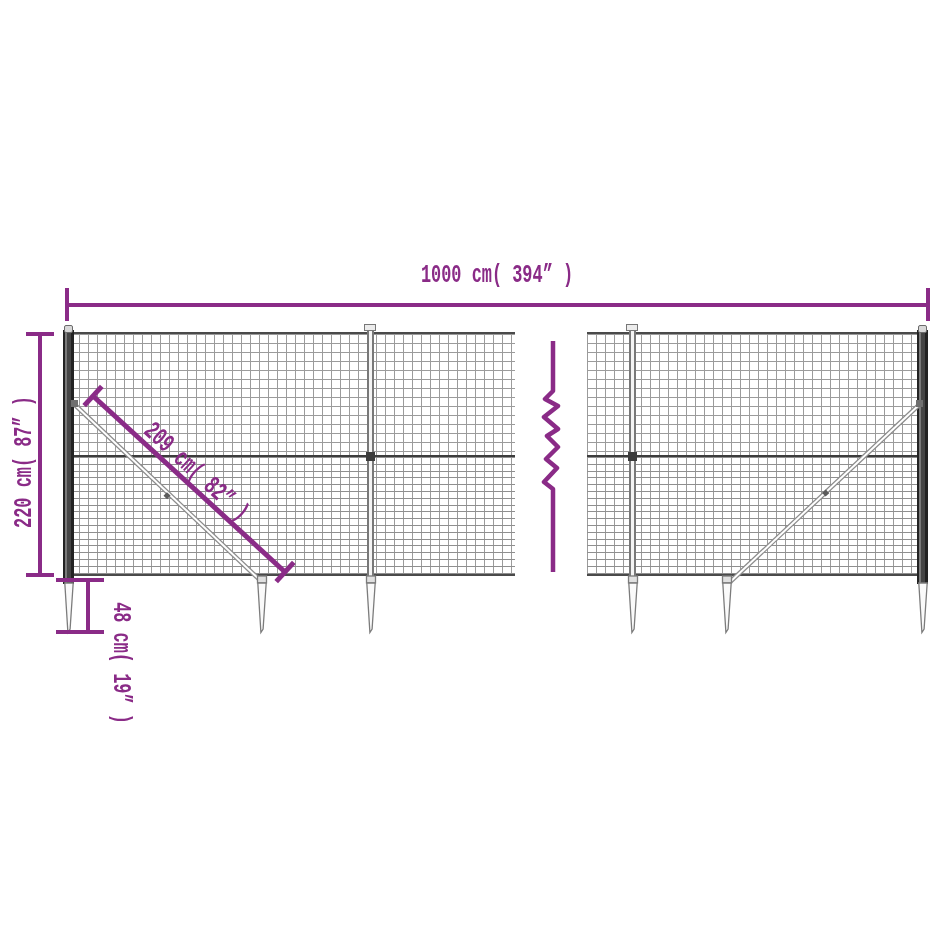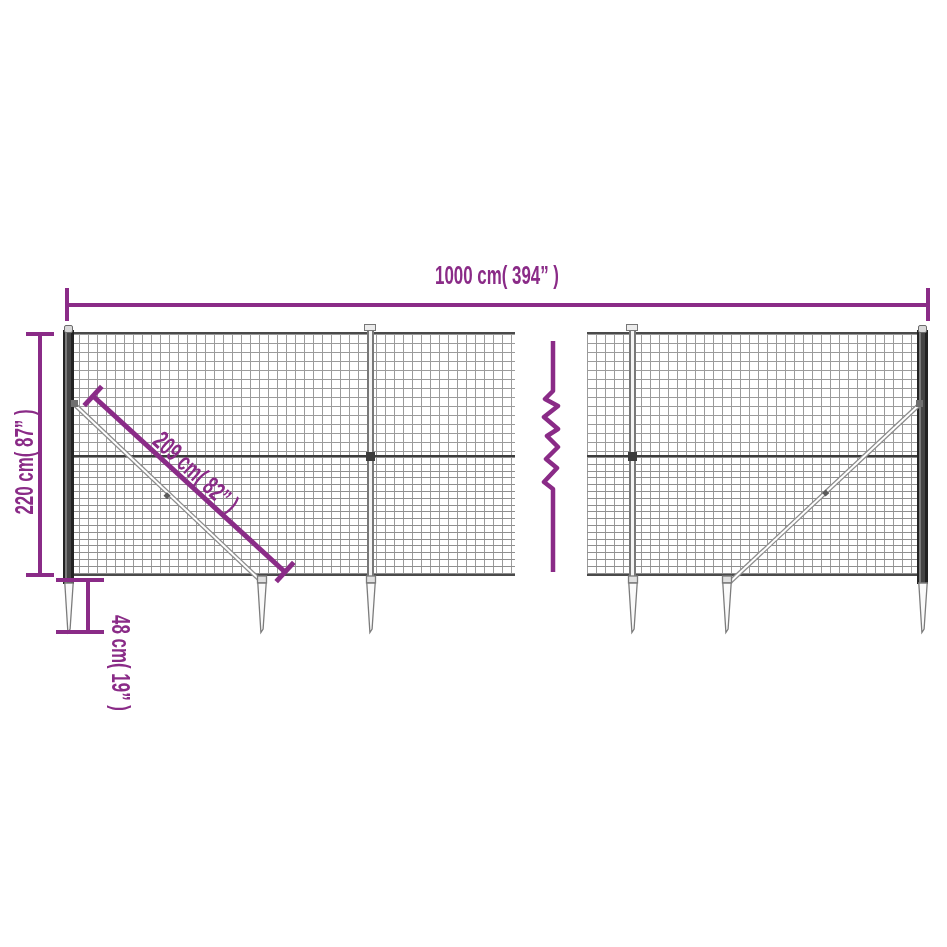--- a/index.html
+++ b/index.html
@@ -1,18 +1,18 @@
 <!DOCTYPE html>
 <html><head>
 <meta charset="utf-8">
 <style>
   html,body{margin:0;padding:0;background:#fff;}
   .stage{
     position:relative;width:947px;height:778px;background:#fff;overflow:hidden;
-    font-family:Liberation Sans, sans-serif;
+    font-family:Liberation Mono, monospace;
   }
   
   .panel{position:absolute;top:332px;z-index:1;}
   .panel-left{left:70px;width:445px;}
   .panel-right{left:587px;width:339px;}
   .mesh-top{
     height:121px;border-top:2px solid #4a4a4a;
     background-image:
       repeating-linear-gradient(to bottom,#9b9b9b 0 1px,transparent 1px 9px),
       repeating-linear-gradient(to right,#9b9b9b 0 1px,transparent 1px 9px);

